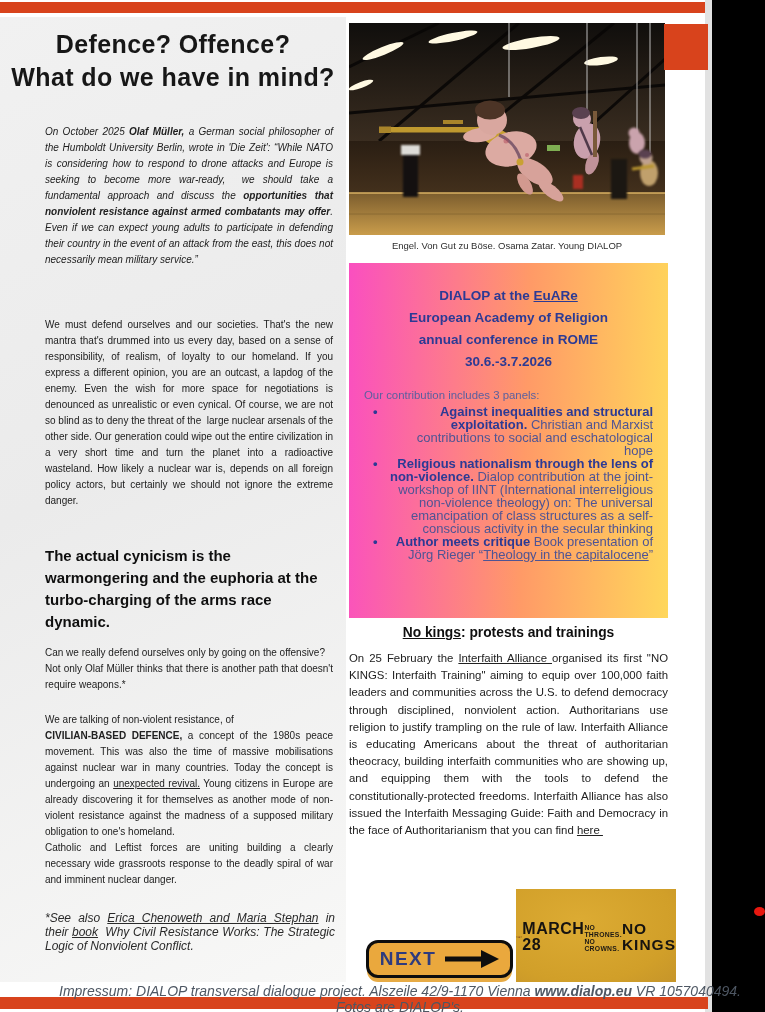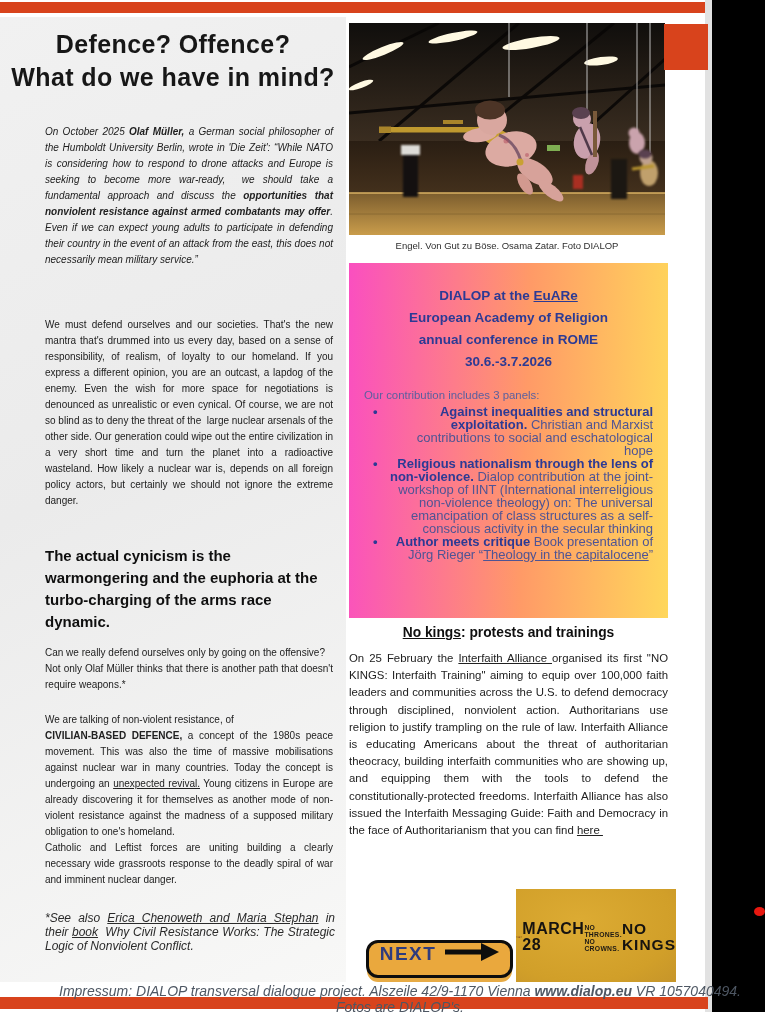--- a/index.html
+++ b/index.html
@@ -53,21 +53,21 @@
   
   .nk-heading{left:349px;top:625px;width:319px;text-align:center;font-size:13.8px;
               font-weight:bold;color:#0f0f0f;}
   .nk-heading .b{font-weight:bold;}
   .nk-body{left:349px;top:650px;width:319px;font-size:11.4px;line-height:17.2px;
            text-align:justify;white-space:pre-wrap;color:#212121;}
 
   
   .next-btn{left:366px;top:940px;width:141px;height:32px;background:#eaa83d;
             border:3px solid #0d0d0d;border-radius:12px;box-shadow:0 5px 0 -1px #e7ab45;
-            display:flex;justify-content:center;gap:9px;cursor:pointer;}
+            display:flex;align-items:center;justify-content:center;gap:9px;cursor:pointer;}
   .next-label{color:#2e3b7e;font-weight:bold;font-size:19px;letter-spacing:1.5px;}
 
   
   .poster{left:516px;top:889px;width:160px;height:93px;box-sizing:border-box;
           background:radial-gradient(ellipse at 40% 35%,#dcab33 0%,#d19f29 70%,#c6952a 100%);
           display:flex;flex-direction:row;align-items:center;padding-top:3px;}
   .poster-date{font-size:16px;font-weight:bold;color:#161310;line-height:16px;letter-spacing:.5px;}
   .poster-sub{font-size:6.8px;font-weight:bold;color:#1d1914;margin-top:1px;letter-spacing:.3px;}
   .poster-main{font-size:15.5px;font-weight:bold;color:#161310;line-height:16px;letter-spacing:1px;}
 
@@ -181,21 +181,21 @@
         <circle cx="285" cy="110" r="5.5" fill="#caa3ad"></circle>
       </g>
       <g style="filter:blur(0.8px)">
         <ellipse cx="300" cy="150" rx="9" ry="13" fill="#c0a06c"></ellipse>
         <circle cx="297" cy="135" r="6.5" fill="#bfa18f"></circle>
         <ellipse cx="296" cy="131" rx="6.5" ry="4.5" fill="#5a4150"></ellipse>
         <line x1="283" y1="146" x2="305" y2="143" stroke="#b8952f" stroke-width="3"></line>
       </g>
     </svg>
   </div>
-  <div class="abs photo-caption">Engel. Von Gut zu Böse. Osama Zatar. Foto DIALOP</div>
+  <div class="abs photo-caption">Engel. Von Gut zu Böse. Osama Zatar. Young DIALOP</div>
   <div class="abs orange-square"></div>
 
   <div class="abs conf-box">
     <div class="conf-title"><span>DIALOP at the </span><span class="u">EuARe</span><span>
 European Academy of Religion
 annual conference in ROME
 30.6.-3.7.2026</span></div>
     <div class="conf-intro">Our contribution includes 3 panels:</div>
     <ul class="conf-bullets">
       <li><span class="b">Against inequalities and structural exploitation.</span><span> Christian and Marxist contributions to social and eschatological hope</span></li>

